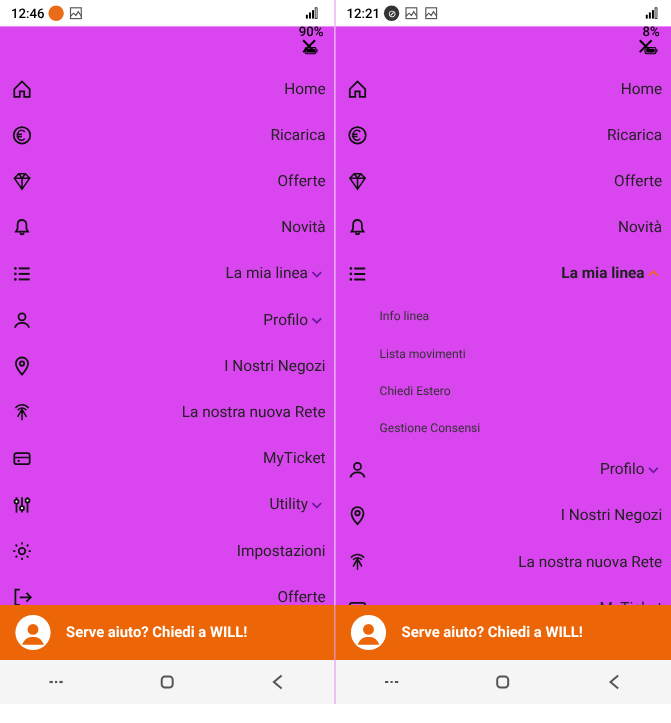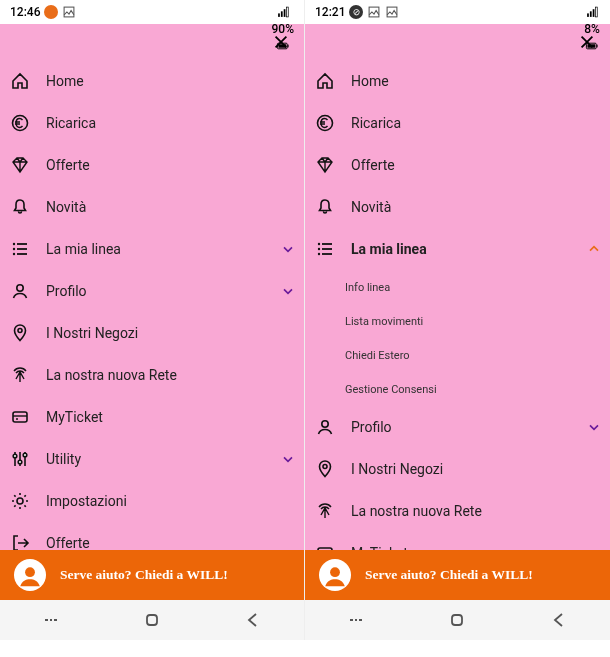--- a/index.html
+++ b/index.html
@@ -1,18 +1,18 @@
 <!DOCTYPE html>
 <html><head>
 <meta charset="utf-8">
 <style>
   * { box-sizing: border-box; margin: 0; padding: 0; }
   body { font-family: -apple-system, BlinkMacSystemFont, "Segoe UI", Roboto, sans-serif; background: #fff; }
   .container { display: flex; width: 610px; height: 657px; }
-  .phone { width: 305px; height: 640px; display: flex; flex-direction: column; position: relative; background: #f9a8d4; border-right: 1px solid #eee; }
+  .phone { width: 305px; height: 640px; display: flex; flex-direction: column; position: relative; background: #d946ef; border-right: 1px solid #eee; text-align: right; }
   .phone:last-child { border-right: none; }
 
   .status-bar { height: 24px; background: #fff; display: flex; align-items: center; justify-content: space-between; padding: 0 10px; font-size: 12px; font-weight: 500; color: #000; }
   .status-left { display: flex; align-items: center; gap: 4px; }
   .status-right { display: flex; align-items: center; gap: 3px; flex-direction: column; }
   .status-dot { width: 14px; height: 14px; border-radius: 50%; background: #e96d19; display:inline-block; }
   .status-neg { width: 14px; height: 14px; border-radius: 50%; background: #333; color:#fff; font-size:9px; display:flex; align-items:center; justify-content:center; }
 
   .close-row { height: 36px; display: flex; justify-content: flex-end; align-items: center; padding: 0 14px; }
 
@@ -20,21 +20,21 @@
   .menu-item { display: flex; align-items: center; height: 42px; padding: 0 8px; cursor: pointer; }
   .menu-icon { width: 24px; display: flex; justify-content: center; color: #111; }
   .menu-label { flex: 1; font-size: 14px; color: #222; padding-left: 14px; }
   .menu-label.bold { font-weight: 700; }
   .chev { color: #6a1b9a; }
   .chev.open { color: #e96d19; }
   .sub-item { height: 34px; display: flex; align-items: center; padding-left: 40px; font-size: 11px; color: #333; cursor: pointer; }
 
   .help-bar { height: 50px; background: #ec6608; display: flex; align-items: center; padding: 0 14px; gap: 14px; }
   .avatar { width: 32px; height: 32px; border-radius: 50%; background: #fff; display:flex; align-items:center; justify-content:center; }
-  .help-text { color: #fff; font-weight: 700; font-size: 13.5px; font-family: Liberation Serif, serif; }
+  .help-text { color: #fff; font-weight: 700; font-size: 13.5px; }
 
   .nav-bar { height: 40px; background: #f5f5f5; display: flex; align-items: center; justify-content: space-around; }
   .nav-btn { width: 60px; display:flex; justify-content:center; color:#555; }
 
   svg { display: block; }
 </style>
 </head>
 <body>
 
 <svg width="0" height="0" style="position:absolute">

